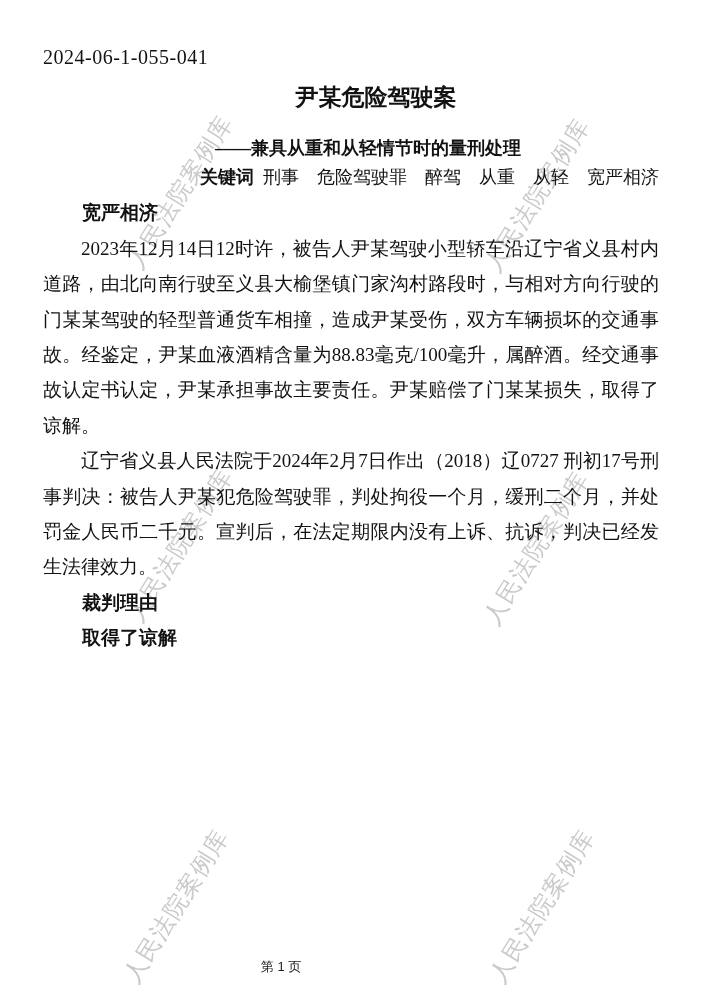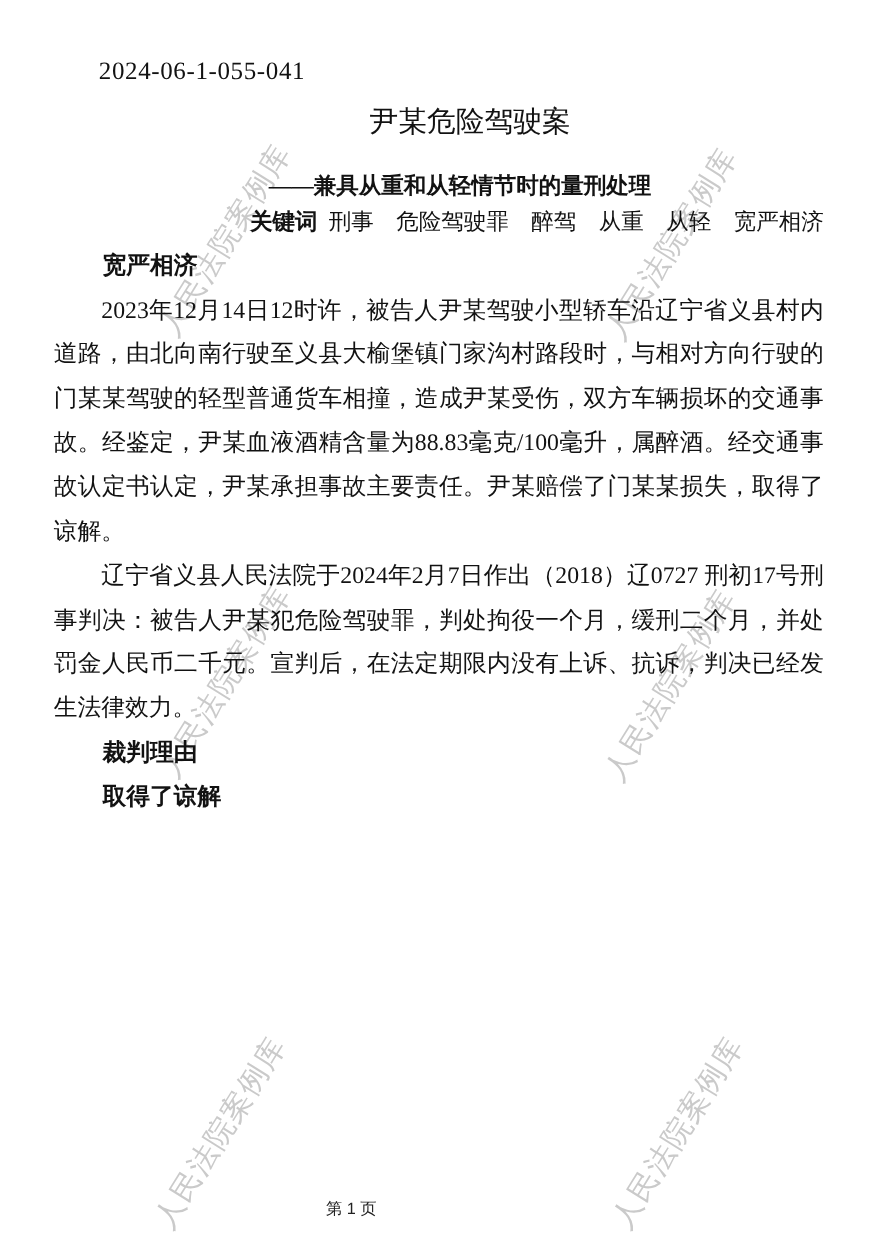--- a/index.html
+++ b/index.html
@@ -27,26 +27,25 @@
     position: absolute;
     left: 43px; top: 0;
     width: 616px;
     z-index: 1;
   }
   .doc-number {
     margin-top: 45px;
     font-size: 20px;
     line-height: 24px;
     letter-spacing: 0.5px;
-    margin-left: 36px;
   }
   .title {
     margin-top: 15px;
     font-size: 23px;
-    font-weight: normal;
+    font-weight: bold;
     text-align: center;
     line-height: 28px;
     position: relative;
     left: 25px;
   }
   .subtitle {
     margin-top: 24px;
     font-size: 18px;
     font-weight: bold;
     text-align: center;

